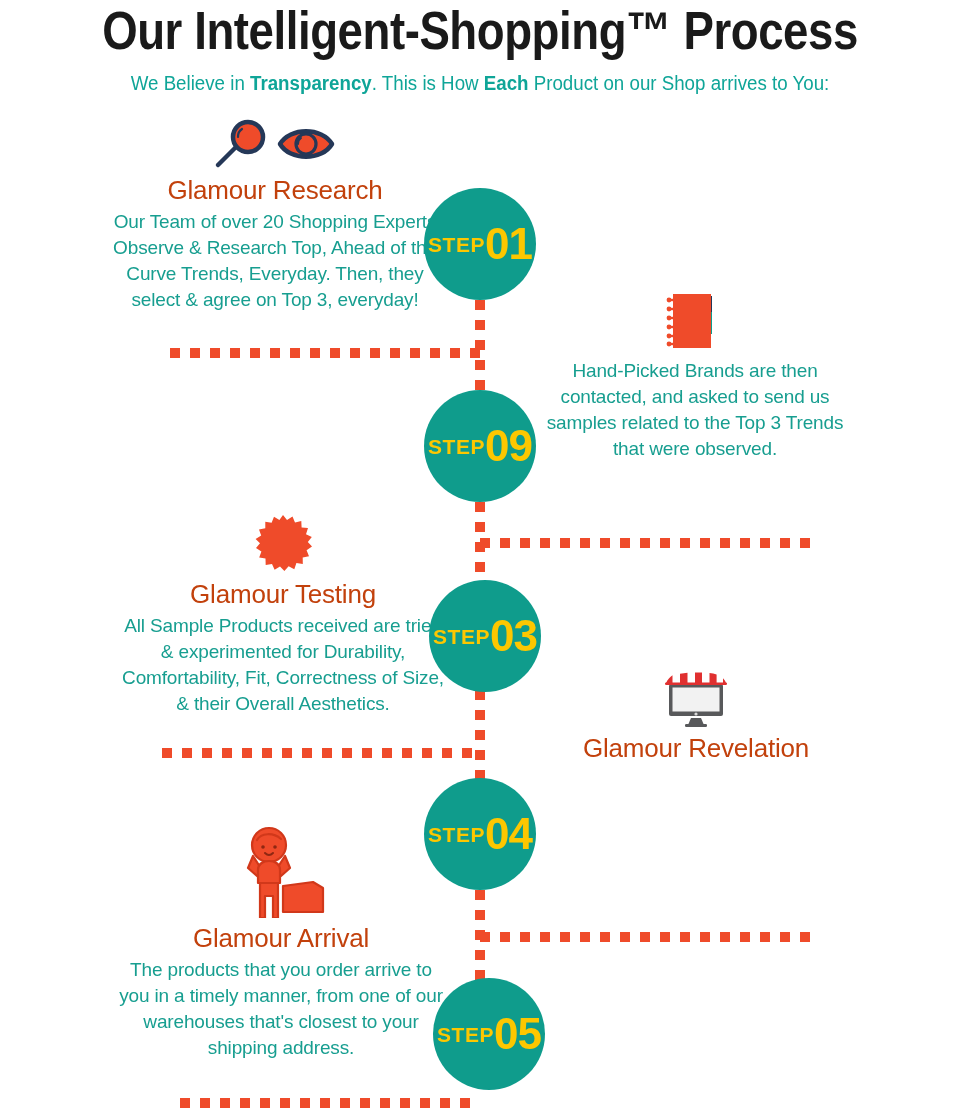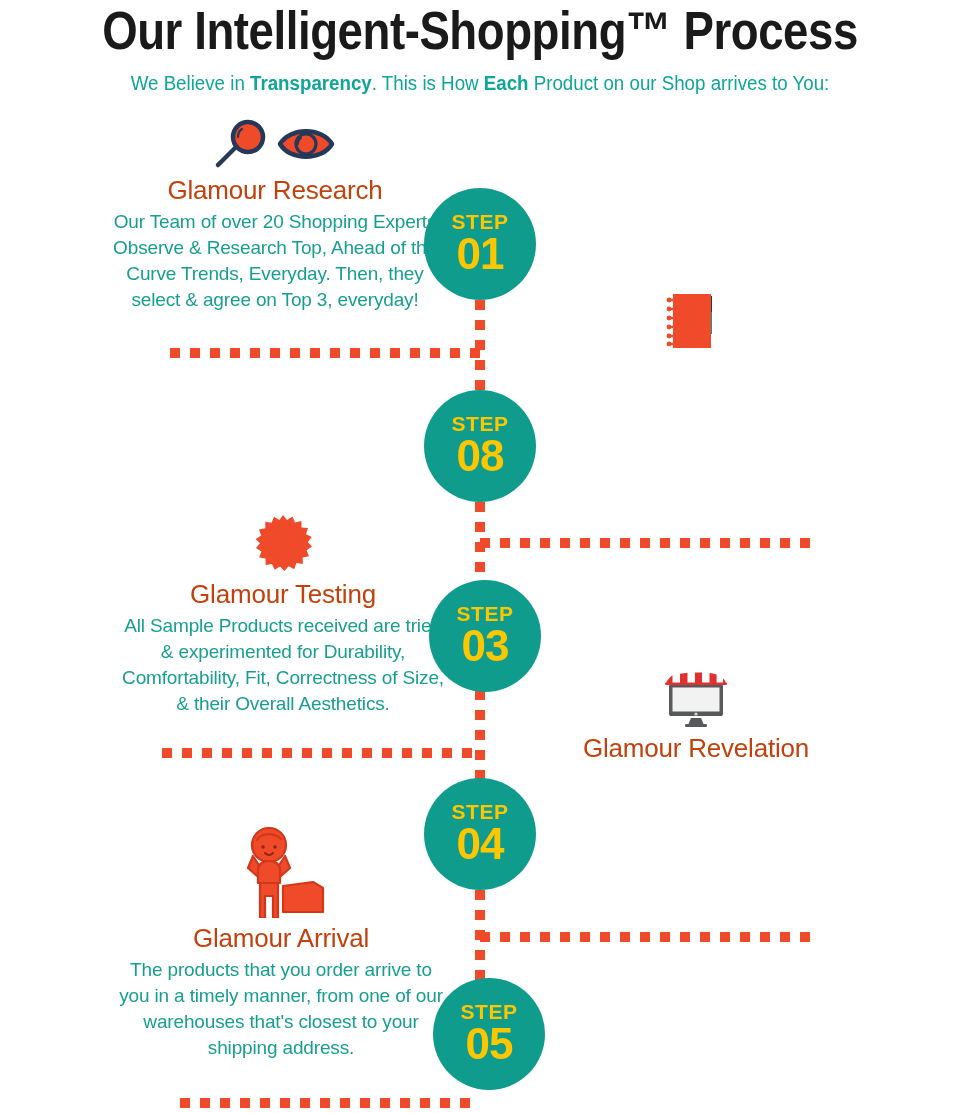--- a/index.html
+++ b/index.html
@@ -52,21 +52,20 @@
   .page-subtitle b { font-weight: bold; color: #0fa598; }
 
   
   .step-circle {
     position: absolute;
     width: 112px;
     height: 112px;
     border-radius: 50%;
     background: #0f9c8c;
     display: flex;
-    flex-direction: column;
     align-items: center;
     justify-content: center;
     z-index: 5;
   }
   .step-word {
     font-size: 21px;
     font-weight: bold;
     color: #fdc700;
     letter-spacing: 0.5px;
     line-height: 22px;
@@ -189,24 +188,25 @@
         <g fill="#ef4b2a">
           <circle cx="6" cy="10" r="2.4"></circle>
             <circle cx="6" cy="19" r="2.4"></circle>
           <circle cx="6" cy="28" r="2.4"></circle>
             <circle cx="6" cy="37" r="2.4"></circle>
           <circle cx="6" cy="46" r="2.4"></circle>
             <circle cx="6" cy="54" r="2.4"></circle>
         </g>
       </svg>
     </div>
+    <p class="block-body">Hand-Picked Brands are then contacted, and asked to send us samples related to the Top 3 Trends that were observed.</p>
   </div>
   <div class="step-circle" style="left:424px; top:390px;">
     <span class="step-word">STEP</span>
-    <span class="step-num">08</span>
+    <span class="step-num">09</span>
   </div>
 
   <div class="block" style="left:118px; top:514px; width:330px;">
     <div class="icon-wrap">
       <svg width="60" height="60" viewBox="0 0 60 60" aria-hidden="true">
         <path fill="#ef4b2a" d="M30 1 L34 6 L39.5 2.6 L42 8.6 L48.3 7 L48.6 13.5 L55 14 L53 20.2 L58.8 23 L54.8 28 L59 32.6 L53.6 36.3 L56 42.3 L49.7 43.6 L49.8 50 L43.4 49 L41.3 55.2 L35.6 52.2 L31.4 57 L27 52.6 L21.6 55.8 L19 50 L12.7 51 L12.5 44.6 L6.2 43.5 L8.4 37.5 L3 34 L7 29.2 L2.6 25 L8.2 21.5 L6 15.5 L12.3 14.2 L12.3 7.8 L18.6 8.8 L21 2.8 L26.4 6 Z"></path>
       </svg>
     </div>
     <h2 class="block-title">Glamour Testing</h2>
     <p class="block-body">All Sample Products received are tried &amp; experimented for Durability, Comfortability, Fit, Correctness of Size, &amp; their Overall Aesthetics.</p>

